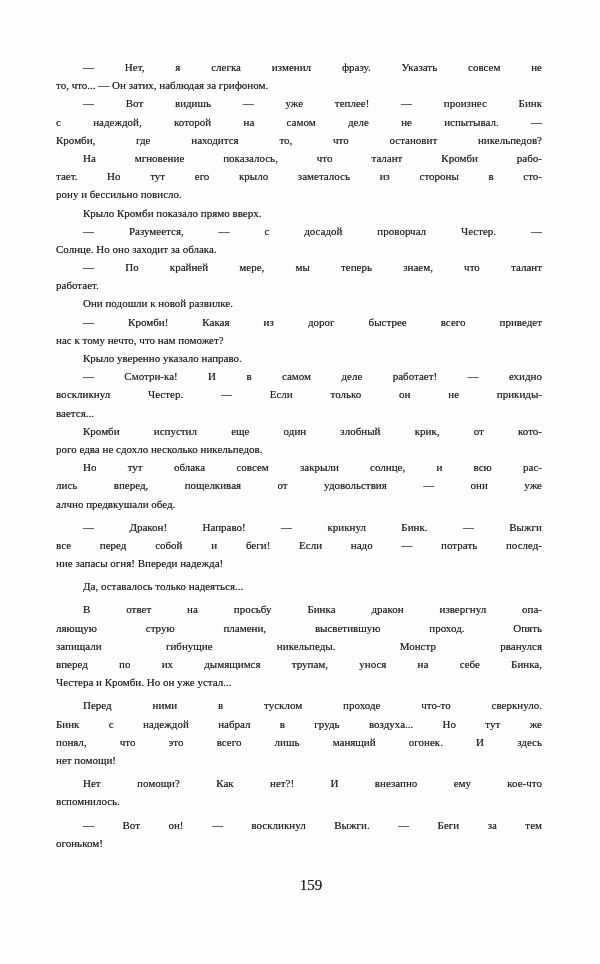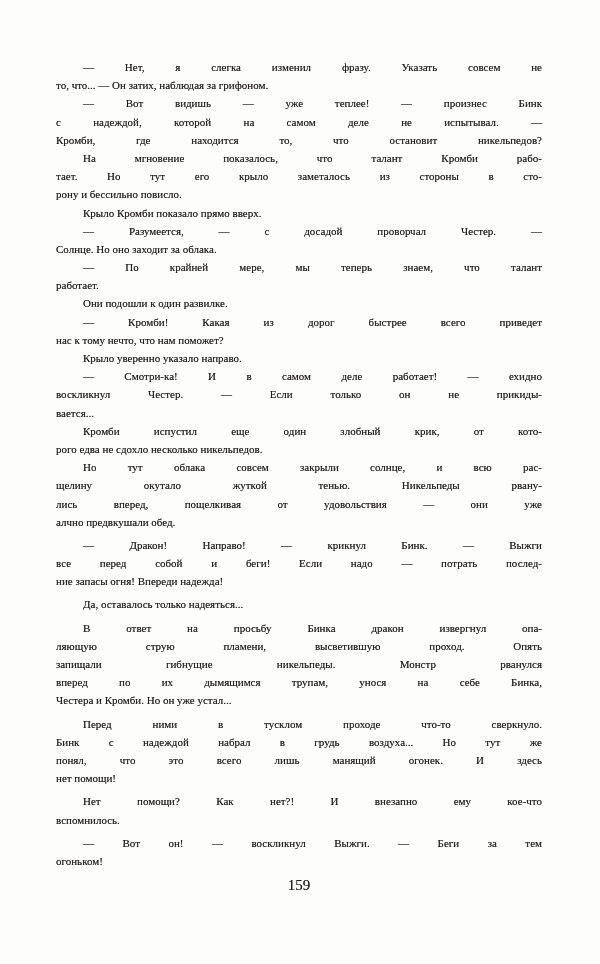--- a/index.html
+++ b/index.html
@@ -29,21 +29,21 @@
     text-align-last: justify;
     text-shadow: 0 0 0.35px rgba(20, 18, 16, 0.6);
     white-space: normal;
   }
   .line.last { text-align: left; text-align-last: left; }
   .line.ind { text-indent: 27px; text-align: center; }
   .italic { }
   .page-number {
     position: absolute;
     top: 876px;
-    left: 56px;
+    left: 68px;
     width: 486px;
     text-align: center;
     font-size: 15px;
     line-height: 18px;
     text-shadow: 0 0 0.35px rgba(20, 18, 16, 0.6);
   }
 </style>
 </head>
 <body>
 
@@ -68,41 +68,40 @@
       </div>
       <div class="para">
         <div class="line ind">— Разумеется, — с досадой проворчал Честер. —</div>
         <div class="line last">Солнце. Но оно заходит за облака.</div>
       </div>
       <div class="para">
         <div class="line ind">— По крайней мере, мы теперь знаем, что талант</div>
         <div class="line last">работает.</div>
       </div>
       <div class="para">
-        <div class="line ind last">Они подошли к один развилке.</div>
+        <div class="line ind last">Они подошли к новой развилке.</div>
       </div>
       <div class="para">
         <div class="line ind">— Кромби! Какая из дорог быстрее всего приведет</div>
         <div class="line last">нас к тому нечто, что нам поможет?</div>
       </div>
       <div class="para">
         <div class="line ind last">Крыло уверенно указало направо.</div>
       </div>
       <div class="para">
         <div class="line ind">— Смотри-ка! И в самом деле работает! — ехидно</div>
         <div class="line">воскликнул Честер. — Если только он не прикиды-</div>
         <div class="line last">вается...</div>
       </div>
       <div class="para">
         <div class="line ind">Кромби испустил еще один злобный крик, от кото-</div>
         <div class="line last">рого едва не сдохло несколько никельпедов.</div>
       </div>
       <div class="para">
         <div class="line ind">Но тут облака совсем закрыли солнце, и всю рас-</div>
-        <div class="line">щелину окутало жуткой тенью. Никельпеды рвану-</div>
         <div class="line">лись вперед, пощелкивая от удовольствия — они уже</div>
         <div class="line last">алчно предвкушали обед.</div>
       </div>
       <div class="para gap">
         <div class="line ind">— Дракон! Направо! — крикнул Бинк. — Выжги</div>
         <div class="line"><span>все перед собой и </span><span class="italic">беги</span><span>! Если надо — потрать послед-</span></div>
         <div class="line last">ние запасы огня! Впереди надежда!</div>
       </div>
       <div class="para gap">
         <div class="line ind last">Да, оставалось только надеяться...</div>

